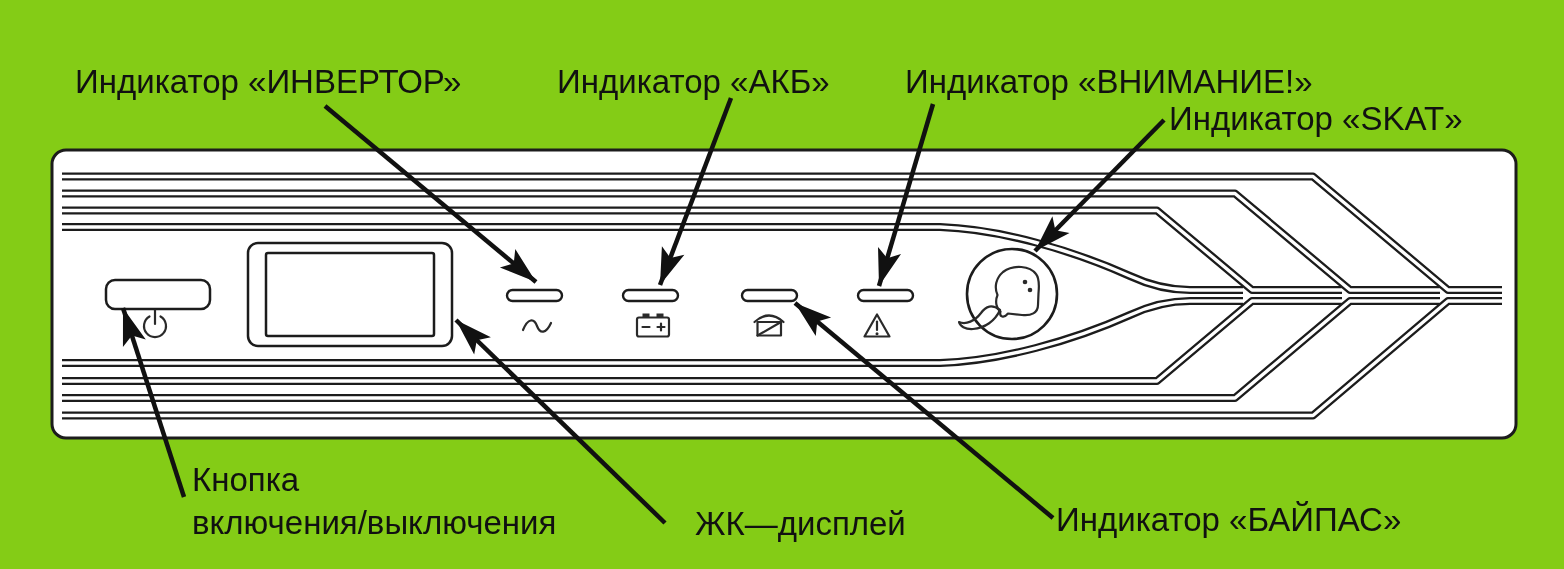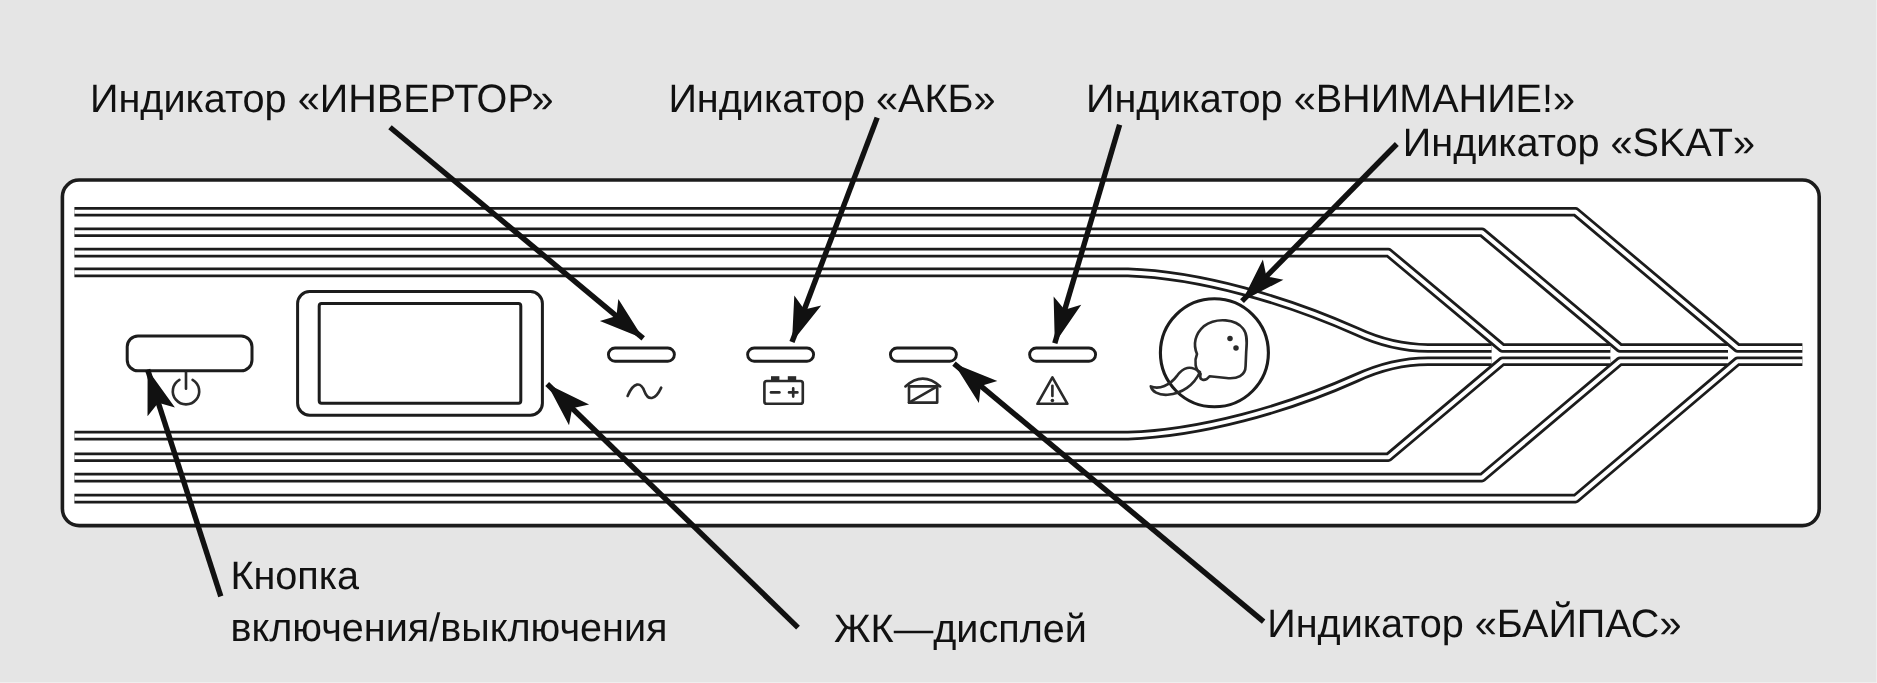--- a/index.html
+++ b/index.html
@@ -1,19 +1,19 @@
 <!DOCTYPE html>
 <html><head>
 <meta charset="utf-8">
 <style>
   html,body{margin:0;padding:0;background:#ffffff;}
   .canvas{
     position:relative;
     width:1564px;height:569px;
-    background:#e5e5e5;
+    background:#84cc16;
     font-family:"Liberation Sans", sans-serif;
     overflow:hidden;
   }
   svg{display:block;}
   .outline{fill:#ffffff;stroke:#1c1c1c;}
   .stripes-black{stroke:#1c1c1c;stroke-width:8;fill:none;stroke-linejoin:round;stroke-linecap:butt;}
   .stripes-core{stroke:#ffffff;stroke-width:3.4;fill:none;stroke-linejoin:round;stroke-linecap:butt;}
   .icon-stroke{stroke:#2a2a2a;stroke-width:2.2;fill:none;stroke-linecap:round;stroke-linejoin:round;}
   .icon-fill{fill:#2a2a2a;stroke:none;}
   .arrow{stroke:#111111;stroke-width:4.5;fill:none;}

